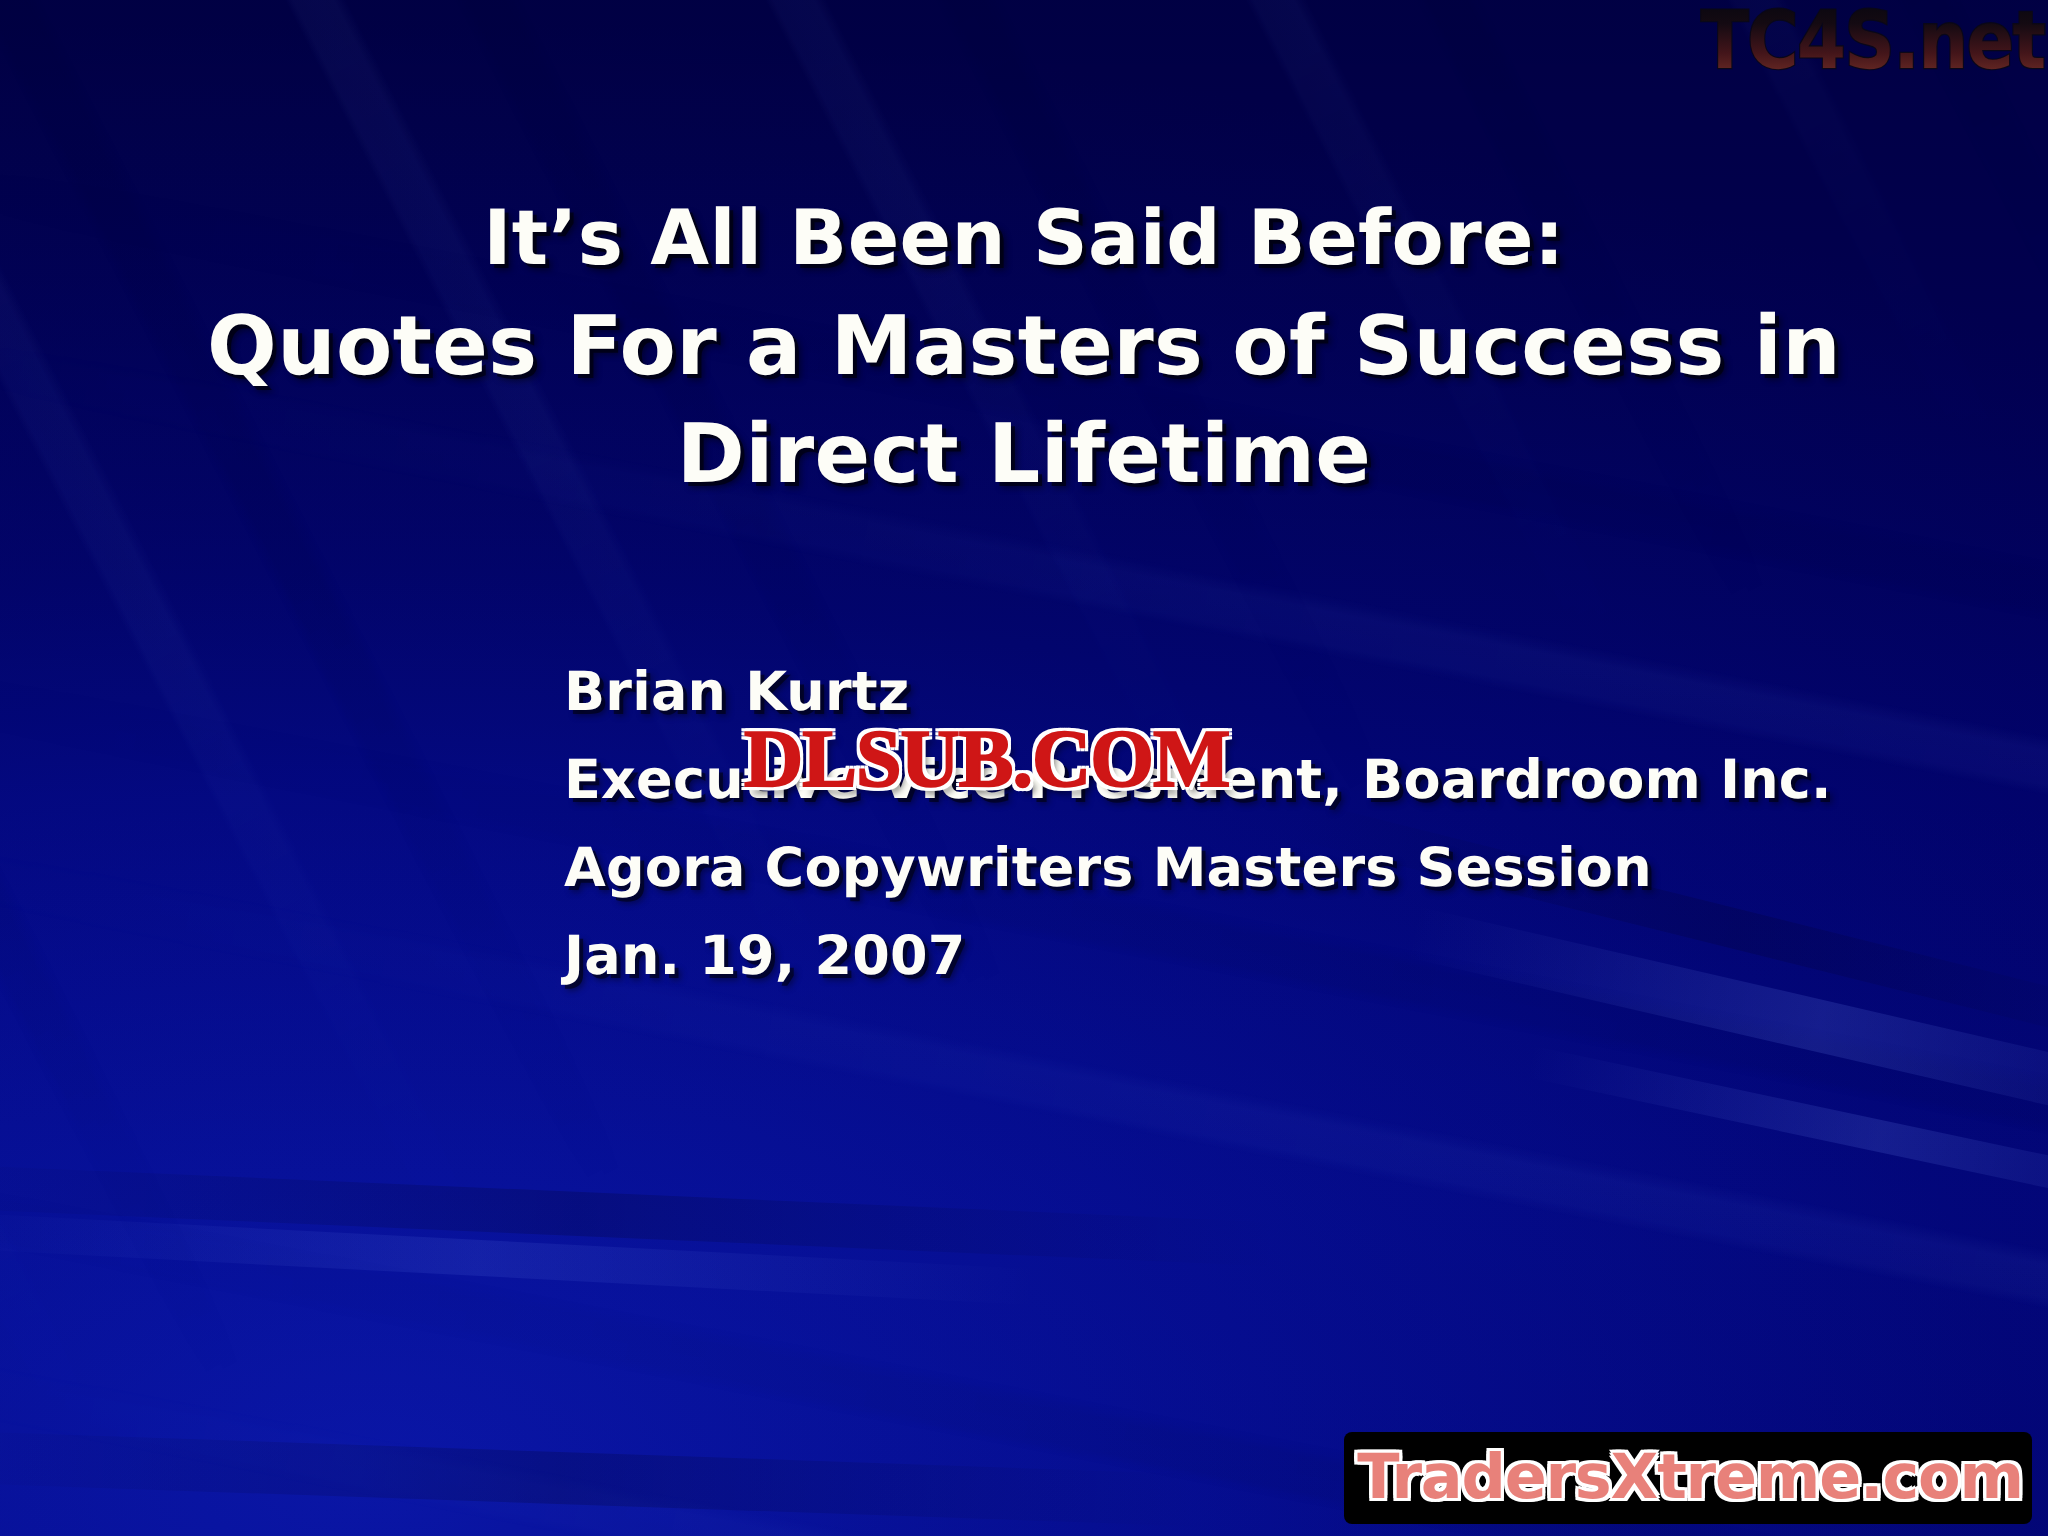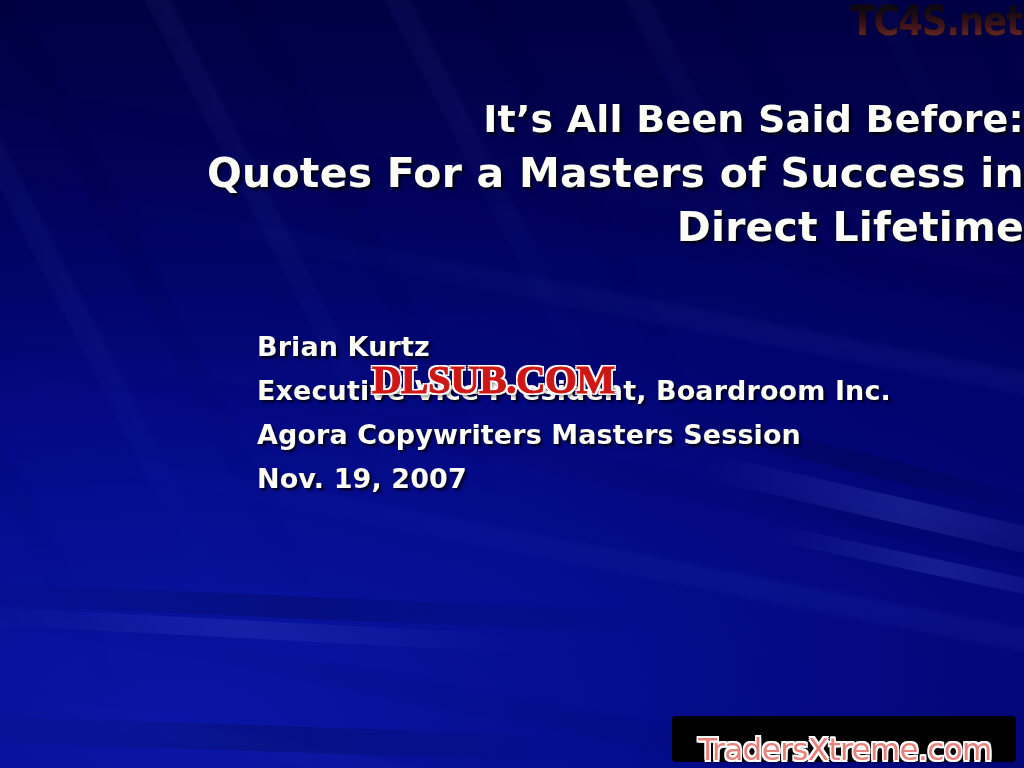--- a/index.html
+++ b/index.html
@@ -108,21 +108,21 @@
   .darkband-a { left: -60px; top: 596px; width: 700px; height: 22px; transform: rotate(2.5deg); }
   .darkband-b { left: 640px; top: 455px; width: 460px; height: 20px; transform: rotate(14deg); }
   .darkband-c { left: -40px; top: 726px; width: 640px; height: 26px; transform: rotate(2deg); }
 
   
   .title-block {
     position: absolute;
     left: 0;
     top: 92px;
     width: 1024px;
-    text-align: right;
+    text-align: center;
   }
   .title-line {
     display: block;
     color: #fdfdf7;
     font-family: "DejaVu Sans", sans-serif;
     font-weight: bold;
     font-size: 40px;
     line-height: 54px;
     letter-spacing: 0.2px;
     text-shadow:
@@ -130,21 +130,21 @@
       3px 3px 3px rgba(0,0,0,0.45);
     white-space: nowrap;
   }
   .title-line.l1 { font-size: 38px; }
   .title-line.l2 { font-size: 41px; }
   .title-line.l3 { font-size: 41px; }
 
   
   .body-block {
     position: absolute;
-    left: 257px;
+    left: 282px;
     top: 325px;
     width: 720px;
     text-align: left;
   }
   .body-line {
     display: block;
     color: #fdfdf7;
     font-family: "DejaVu Sans", sans-serif;
     font-weight: bold;
     font-size: 27px;
@@ -226,38 +226,37 @@
     background: #000000;
     border-radius: 4px;
   }
   .wm-traders-text {
     position: absolute;
     left: 678px;
     top: 721px;
     width: 334px;
     text-align: center;
     font-family: "DejaVu Sans", sans-serif;
-    font-weight: normal;
+    font-weight: bold;
     font-size: 31px;
     line-height: 36px;
     letter-spacing: -0.6px;
     color: #e8817a;
     text-shadow:
       -1.6px -1.6px 0 #ffffff,
        1.6px -1.6px 0 #ffffff,
       -1.6px  1.6px 0 #ffffff,
        1.6px  1.6px 0 #ffffff,
        0 -1.6px 0 #ffffff,
        0  1.6px 0 #ffffff,
       -1.6px 0 0 #ffffff,
        1.6px 0 0 #ffffff,
        0 0 4px rgba(0,0,0,0.9),
        2px 3px 2px rgba(0,0,0,0.8);
     white-space: nowrap;
-    margin-top: 10px;
   }
 </style>
 </head>
 <body>
 
 <div id="slide">
 
   <div class="bg-base"></div>
   <div class="bg-tint"></div>
   <div class="streaks-steep"></div>
@@ -273,21 +272,21 @@
   <div class="title-block">
     <span class="title-line l1">It’s All Been Said Before:</span>
     <span class="title-line l2">Quotes For a Masters of Success in</span>
     <span class="title-line l3">Direct Lifetime</span>
   </div>
 
   <div class="body-block">
     <span class="body-line">Brian Kurtz</span>
     <span class="body-line">Executive Vice President, Boardroom Inc.</span>
     <span class="body-line">Agora Copywriters Masters Session</span>
-    <span class="body-line">Nov. 19, 2007</span>
+    <span class="body-line">Jan. 19, 2007</span>
   </div>
 
   <div class="wm-dlsub">DLSUB.COM</div>
 
   <div class="wm-tc4s-shadow">TC4S.net</div>
   <div class="wm-tc4s">TC4S.net</div>
 
   <div class="wm-traders-bar"></div>
   <div class="wm-traders-text">TradersXtreme.com</div>
 

